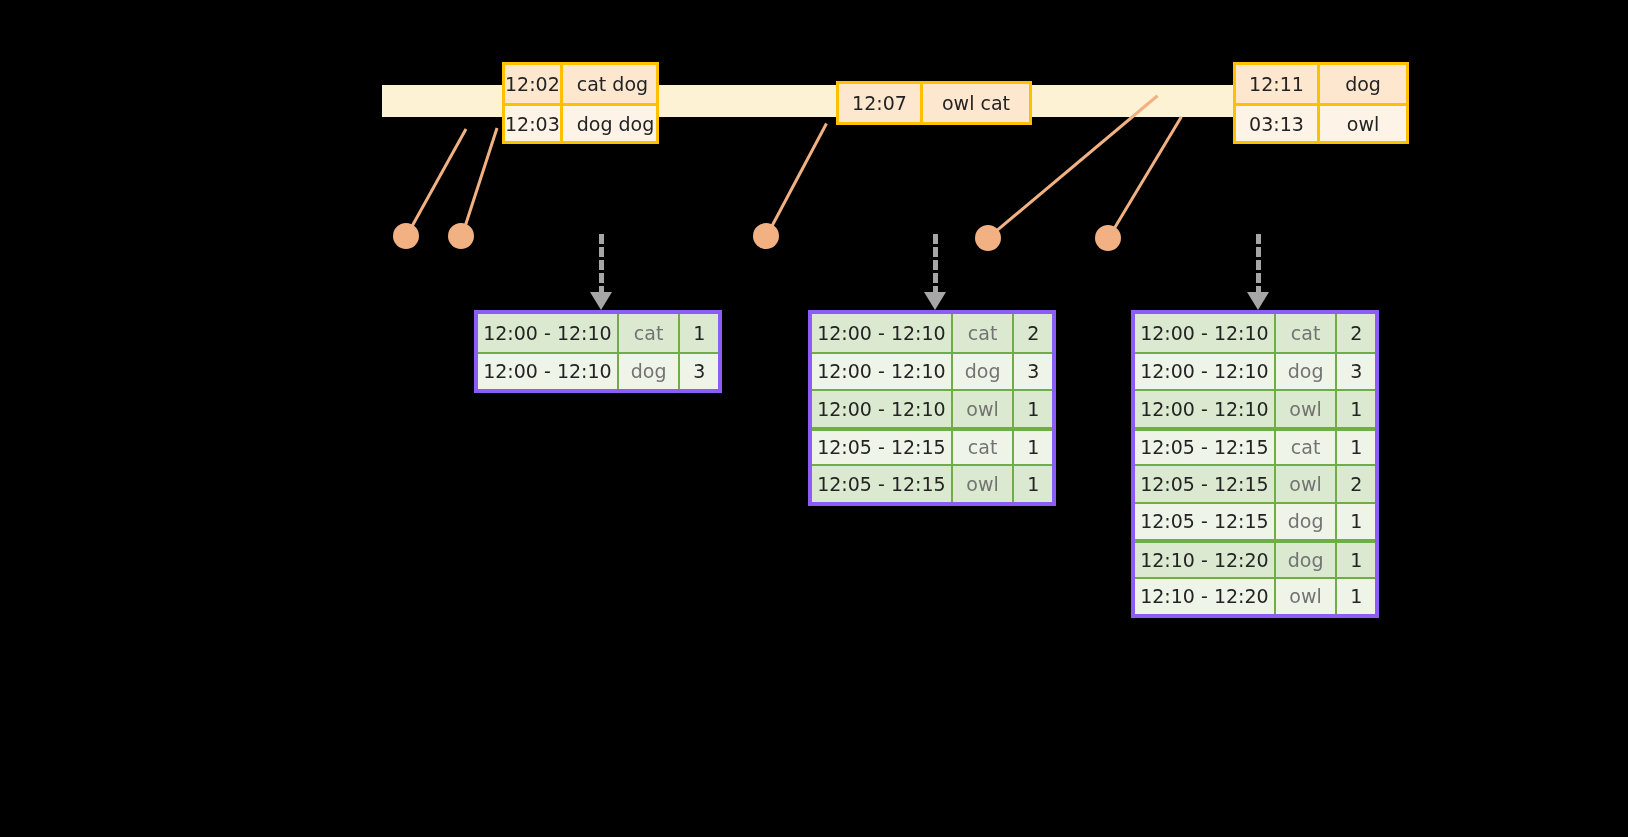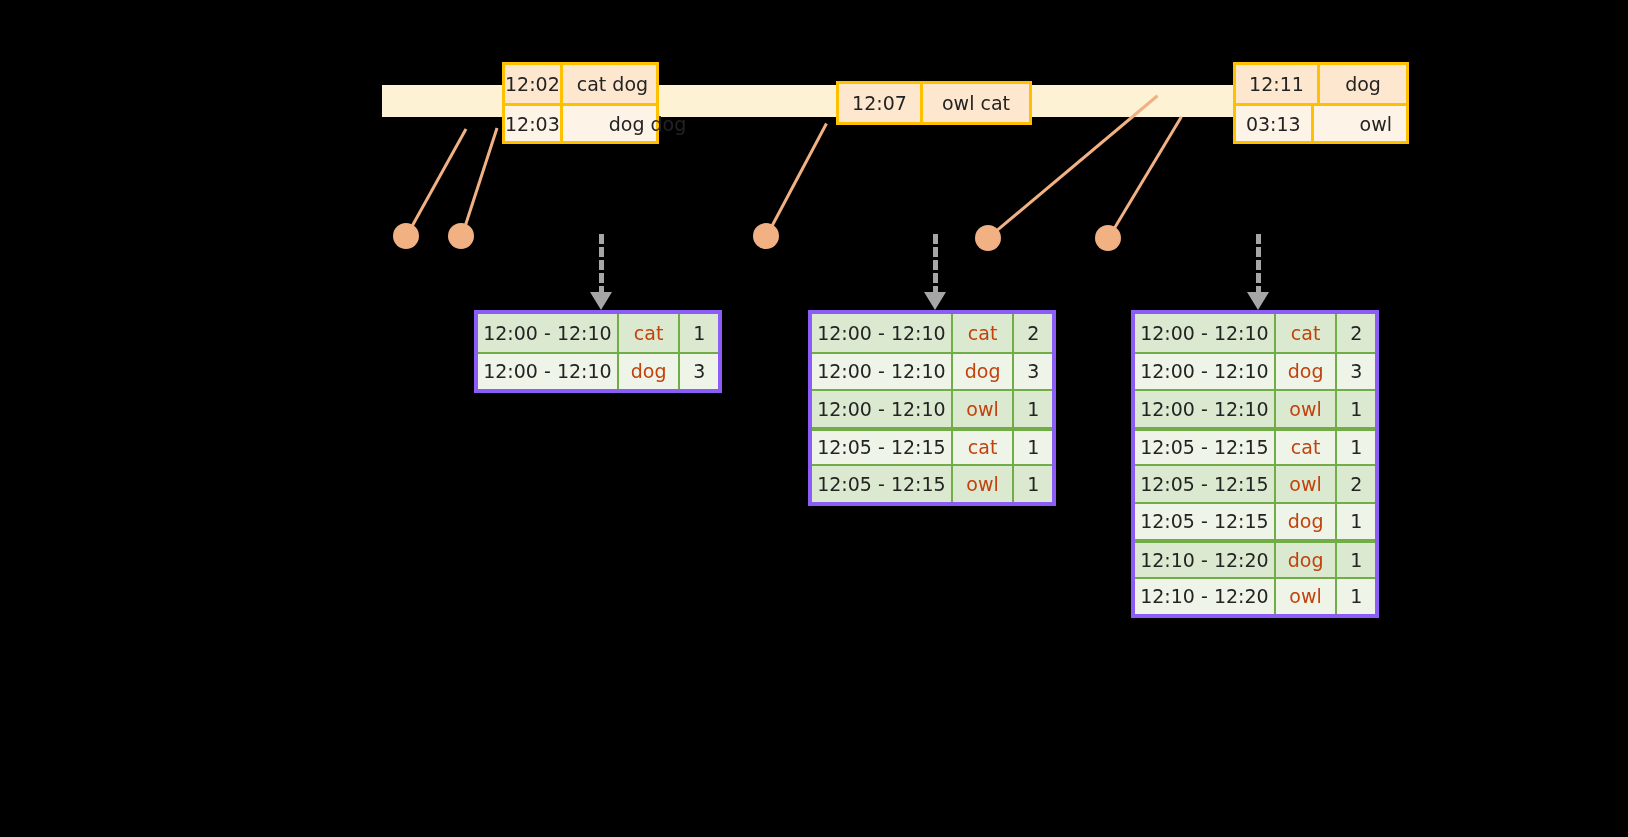--- a/index.html
+++ b/index.html
@@ -12,21 +12,21 @@
           background:#fdf2d4;}
   .tl-head{position:absolute;left:1362px;top:72px;width:0;height:0;
            border-top:29px solid transparent;border-bottom:29px solid transparent;
            border-left:44px solid #fdf2d4;}
 
   
   .ev{position:absolute;border:3px solid #ffc000;box-sizing:border-box;
       background:#fde8cf;}
   .ev .row{display:flex;height:38px;box-sizing:border-box;}
   .ev .row+.row{border-top:3px solid #ffc000;}
-  .ev .row.alt{background:#fdf3e7;gap:32px;}
+  .ev .row.alt{background:#fdf3e7;}
   .ev .c-time{width:84px;display:flex;align-items:center;justify-content:center;
               border-right:3px solid #ffc000;box-sizing:border-box;
               font-size:19px;color:#232323;}
   .ev .c-word{flex:1;display:flex;align-items:center;justify-content:center;
               padding:0 14px;box-sizing:border-box;font-size:19px;color:#232323;
               white-space:nowrap;}
 
   #ev0{left:502px;top:62px;width:157px;}
   #ev1{left:836px;top:81px;width:196px;}
   #ev2{left:1233px;top:62px;width:176px;}
@@ -49,21 +49,21 @@
   .tbl .r{display:flex;height:37.5px;box-sizing:border-box;}
   .tbl .r+.r{border-top:2px solid #70ad47;}
   .tbl .r.grp{border-top:4px solid #70ad47;}
   .tbl .r.odd{background:#eef5e8;}
   .tbl .r.even{background:#dbe9d0;}
   .tbl .t{display:flex;align-items:center;justify-content:center;
           border-right:2px solid #70ad47;box-sizing:border-box;
           font-size:19px;color:#232323;white-space:nowrap;}
   .tbl .w{display:flex;align-items:center;justify-content:center;
           border-right:2px solid #70ad47;box-sizing:border-box;
-          font-size:19px;color:#c2410c;}
+          font-size:19px;color:#737373;}
   .tbl .n{display:flex;align-items:center;justify-content:center;
           box-sizing:border-box;font-size:19px;color:#232323;}
 
   #tbl0{left:474px;top:310px;width:248px;}
   #tbl0 .t{width:142px;} #tbl0 .w{width:62px;} #tbl0 .n{width:38px;}
   #tbl1{left:808px;top:310px;width:248px;}
   #tbl1 .t{width:142px;} #tbl1 .w{width:62px;} #tbl1 .n{width:38px;}
   #tbl2{left:1131px;top:310px;width:248px;}
   #tbl2 .t{width:142px;} #tbl2 .w{width:62px;} #tbl2 .n{width:38px;}
 </style>

